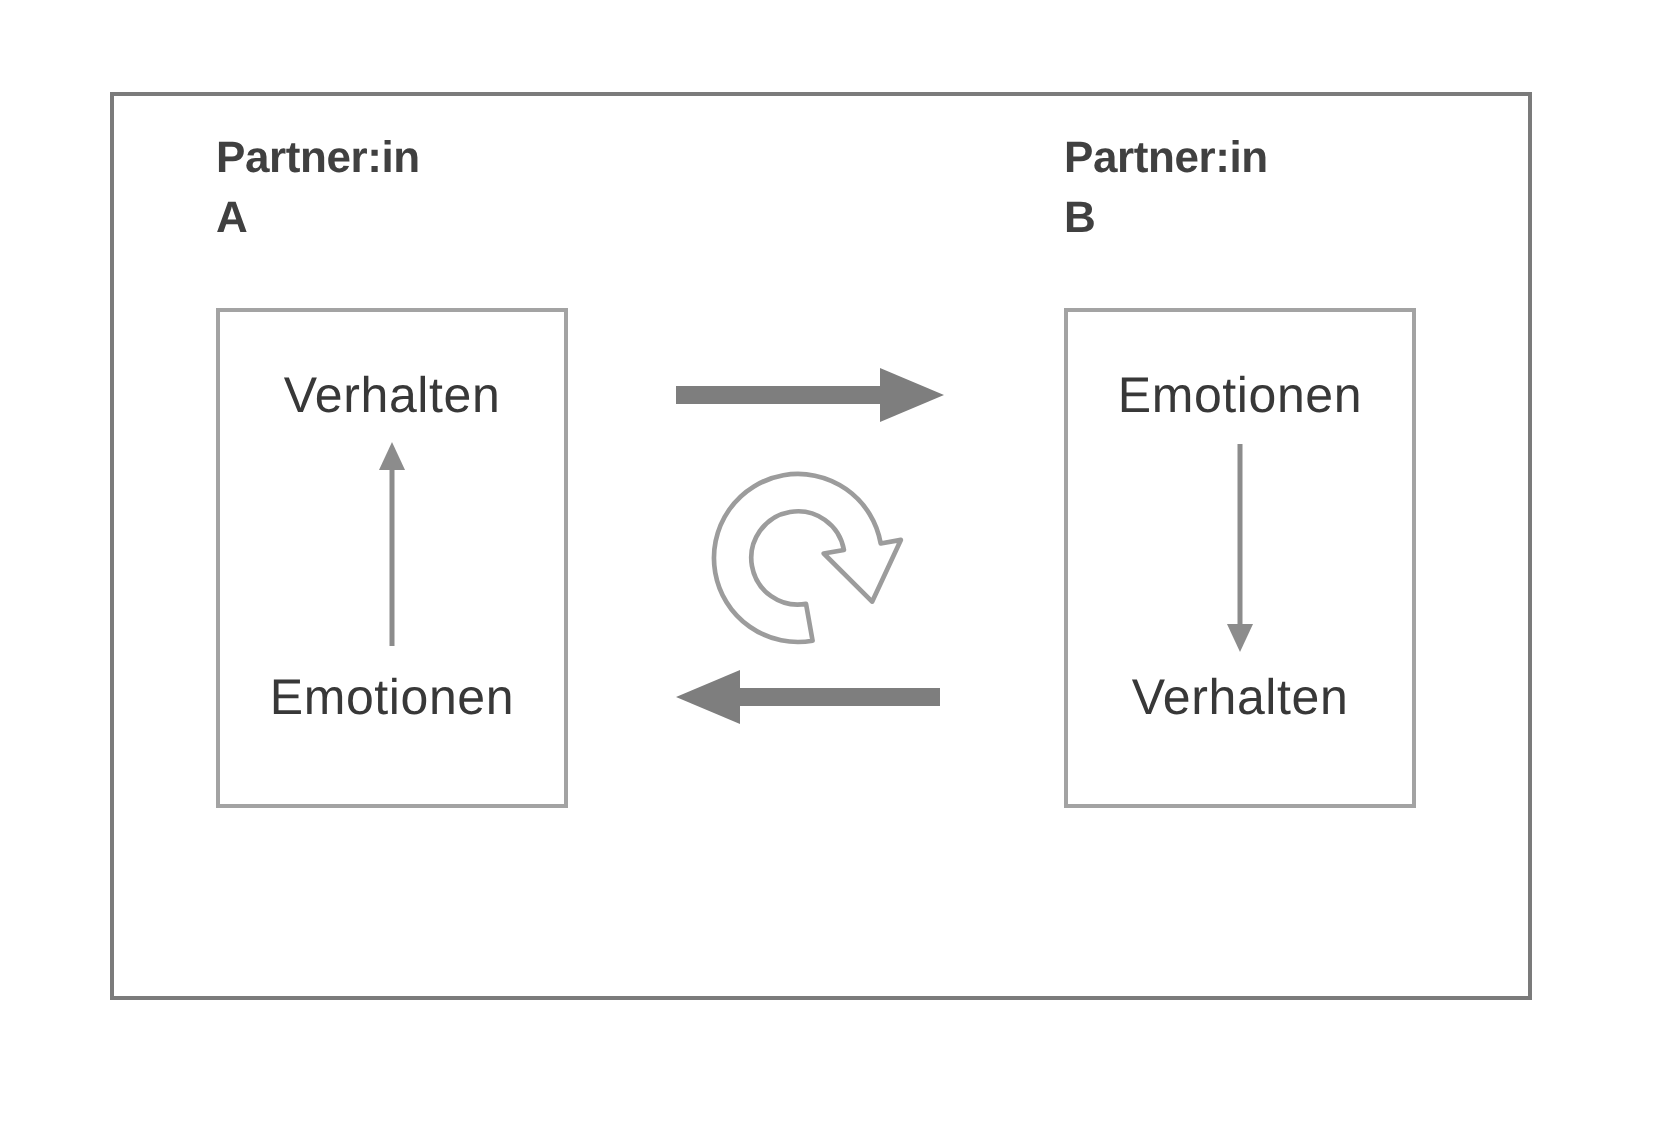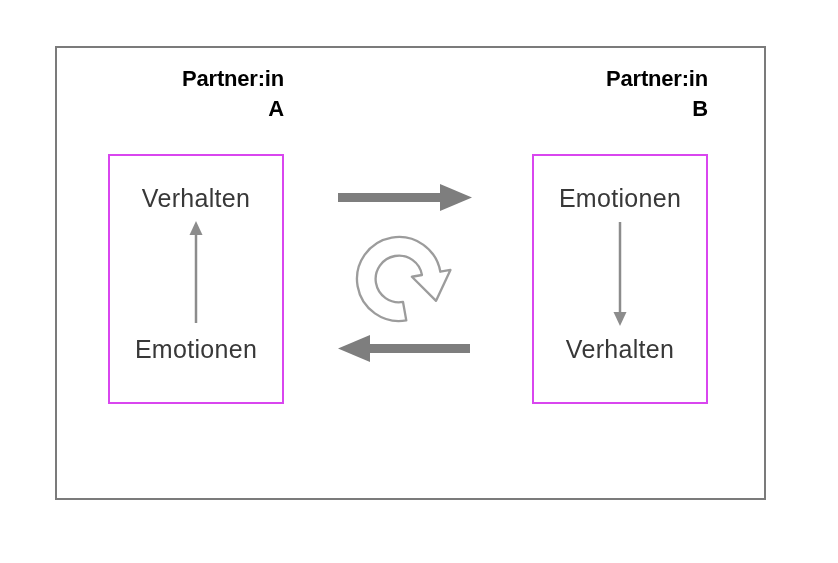--- a/index.html
+++ b/index.html
@@ -22,35 +22,35 @@
     width: 711px;
     height: 454px;
     border: 2px solid #7b7b7b;
     box-sizing: border-box;
     background: #ffffff;
   }
   .panel-title {
     position: absolute;
     top: 64px;
     width: 176px;
-    text-align: right;
+    text-align: left;
     font-size: 22px;
     font-weight: bold;
-    color: #000000;
+    color: #404040;
     line-height: 30px;
     letter-spacing: -0.2px;
   }
   .panel-title.a { left: 108px; }
   .panel-title.b { left: 532px; }
   .box {
     position: absolute;
     top: 154px;
     width: 176px;
     height: 250px;
-    border: 2px solid #d946ef;
+    border: 2px solid #a3a3a3;
     box-sizing: border-box;
     background: #ffffff;
   }
   .box.a { left: 108px; }
   .box.b { left: 532px; }
   .box-label {
     position: absolute;
     left: 0;
     width: 172px;
     text-align: center;

